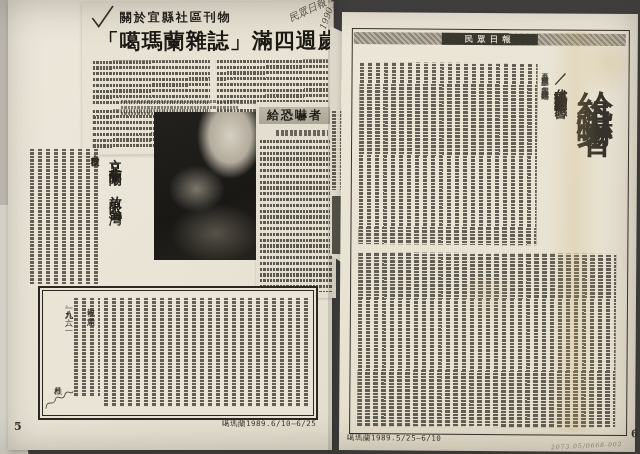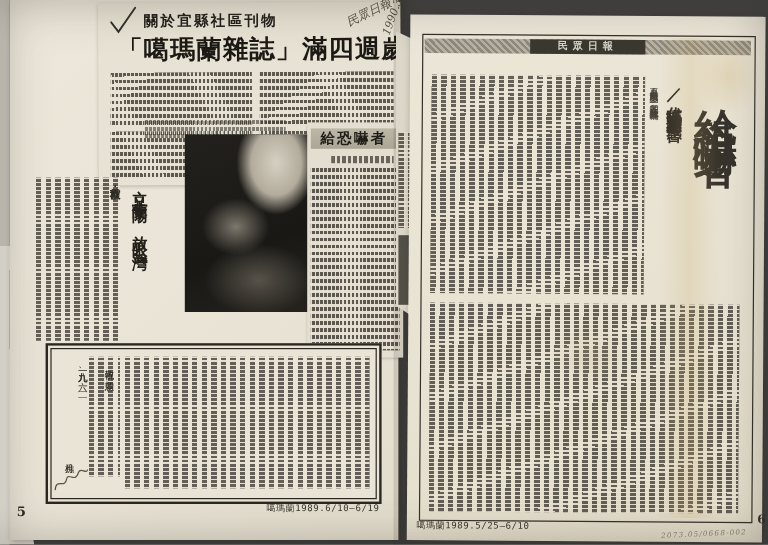--- a/index.html
+++ b/index.html
@@ -110,21 +110,21 @@
       <div class="abs vtext" style="left:34px;top:9px;width:26px;height:100px;"></div>
       <div class="abs v ink" style="left:44px;top:14px;font-size:8px;height:70px;">敬祝 如意</div>
       <div class="abs v ink" style="left:22px;top:16px;font-size:8px;height:96px;">一九八九、六、二</div>
       <div class="abs v ink" style="left:11px;top:92px;font-size:8px;">月樵</div>
       <svg class="abs" style="left:2px;top:102px;transform:rotate(-18deg);" width="34" height="20" viewBox="0 0 34 20">
           <path d="M2 14 C6 4,10 16,14 8 C17 3,20 14,25 6 C28 2,31 10,33 6" fill="none" stroke="#5a5443" stroke-width="1"></path>
         </svg>
     </div>
 
     <div class="abs pagenum" style="left:6px;top:420px;">5</div>
-    <div class="abs footer-issue" style="left:214px;top:419px;">噶瑪蘭1989.6/10—6/19</div>
+    <div class="abs footer-issue" style="left:214px;top:419px;">噶瑪蘭1989.6/10—6/25</div>
   </div>
 
   <div class="abs" style="left:328px;top:0;width:18px;height:454px;background:linear-gradient(to right,rgba(30,25,18,.14),rgba(30,25,18,.03));"></div>
   <div class="abs" style="left:330px;top:26px;width:20px;height:238px;background:#dcd7c8;clip-path:polygon(0 0,100% 4%,80% 30%,100% 60%,70% 100%,0 96%);box-shadow:1px 1px 2px rgba(0,0,0,.25);"></div>
   <div class="abs vtext" style="left:332px;top:110px;width:14px;height:80px;"></div>
   <div class="abs" style="left:332px;top:196px;width:15px;height:58px;background:#3b3831;opacity:.85;"></div>
 
   <div id="right-page" class="page">
     <div id="frame" class="abs"></div>
     <div id="band" class="abs">

